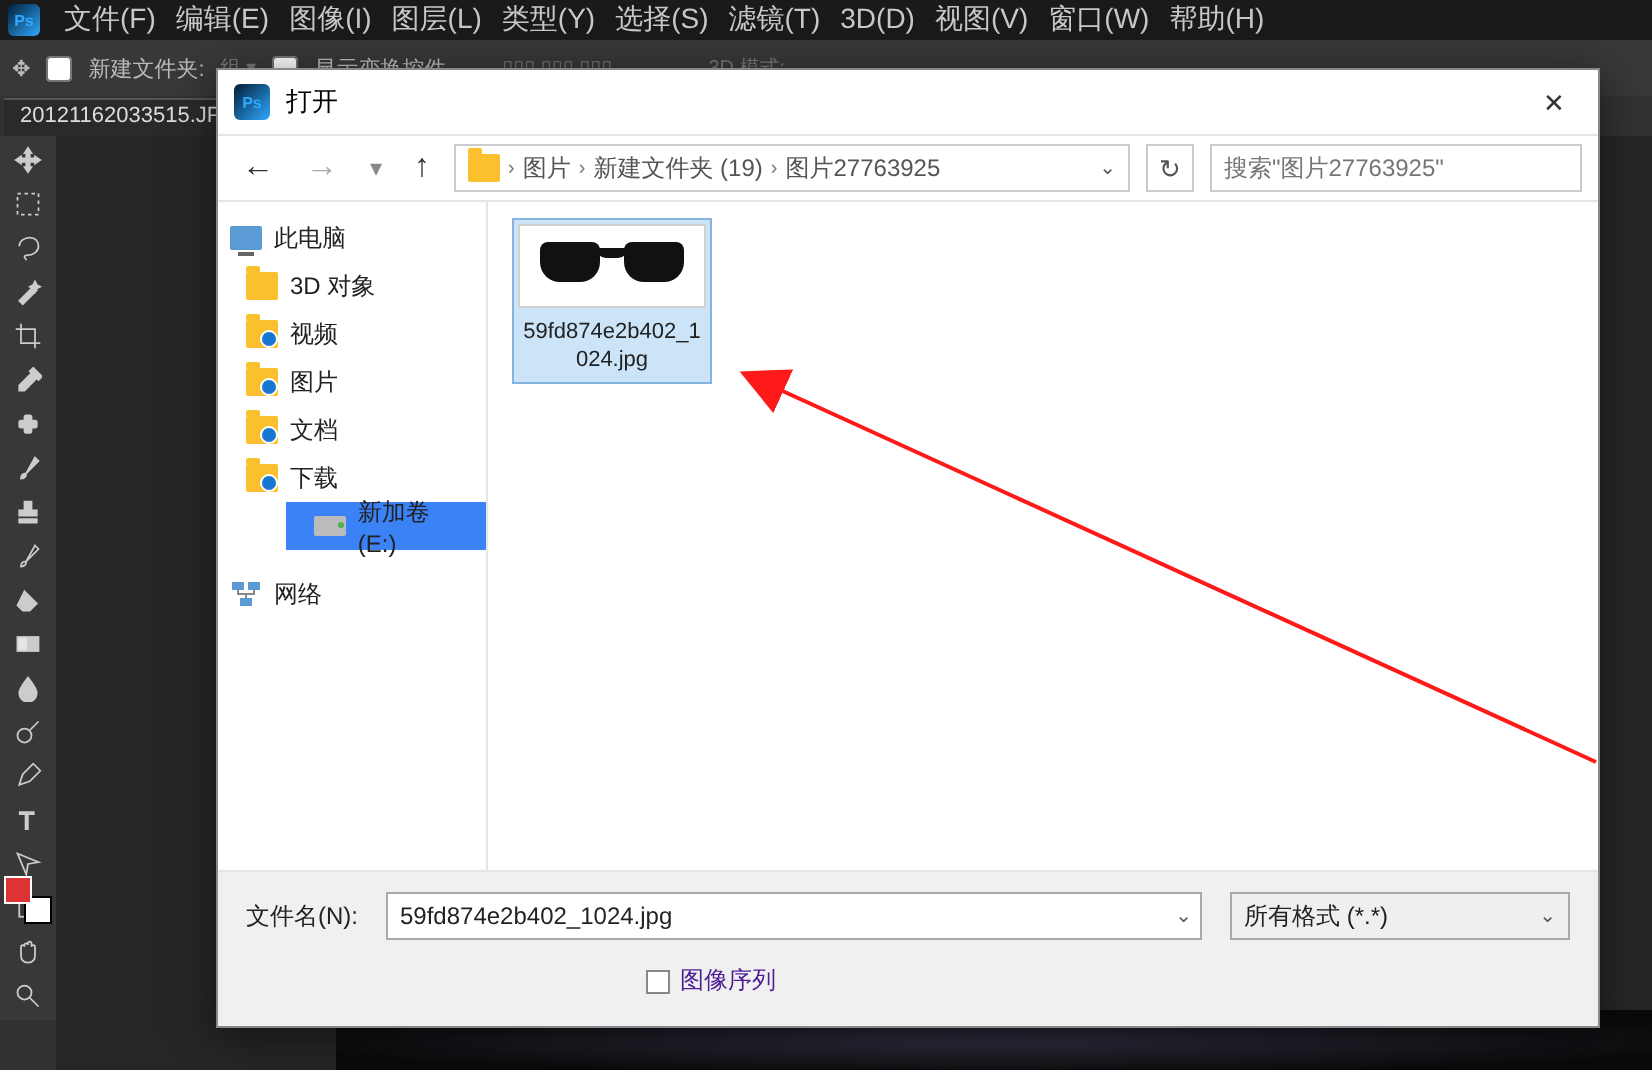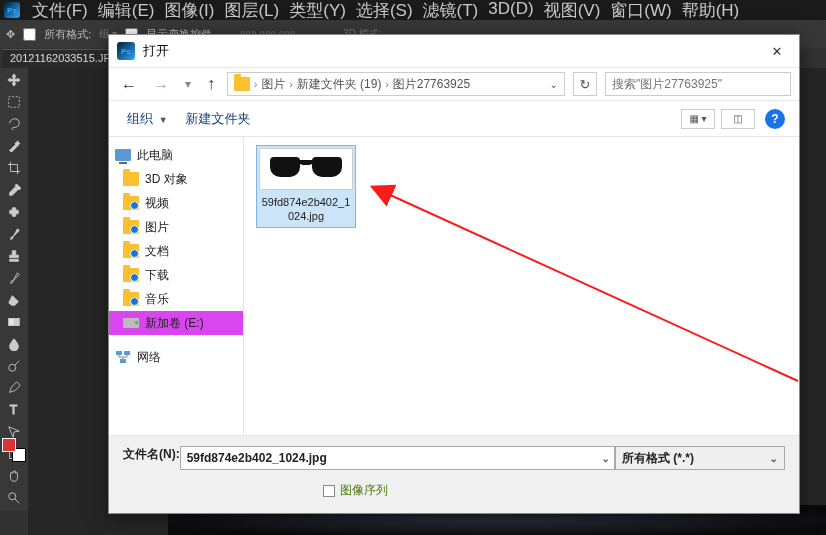--- a/index.html
+++ b/index.html
@@ -3,21 +3,21 @@
 <meta charset="utf-8">
 <style>
 * { margin: 0; padding: 0; box-sizing: border-box; font-family: "Microsoft YaHei", "Segoe UI", sans-serif; }
 body { width: 826px; height: 535px; background: #323232; overflow: hidden; position: relative; }
 
 
 .ps-bg { position: absolute; inset: 0; background: #323232; }
 .ps-titlebar { height: 20px; background: #1a1a1a; display: flex; align-items: center; padding: 0 4px; font-size: 11px; color: #ccc; gap: 12px; }
 .ps-logo { width: 16px; height: 16px; background: linear-gradient(135deg,#001e36,#31a8ff); border-radius: 3px; display: flex; align-items: center; justify-content: center; font-size: 8px; font-weight: bold; color: #31a8ff; }
 .ps-menu { display: flex; gap: 10px; }
-.ps-menu span { font-size: 17px; color: #c8c8c8; }
+.ps-menu span { font-size: 14px; color: #c8c8c8; }
 .ps-toolbar { height: 28px; background: #383838; display: flex; align-items: center; font-size: 11px; color: #bbb; gap: 8px; padding: 0 6px; }
 .ps-toolbar .muted { color: #777; font-size: 10px; }
 .ps-tab { display: inline-block; height: 20px; padding: 2px 8px; background: #2a2a2a; color: #ddd; font-size: 11px; border-top: 1px solid #555; margin-left: 2px; }
 .ps-tools { position: absolute; left: 0; top: 68px; width: 28px; background: #383838; display: flex; flex-direction: column; gap: 2px; padding: 2px; }
 .ps-tool { width: 24px; height: 20px; display: flex; align-items: center; justify-content: center; color: #ccc; font-size: 12px; }
 .ps-tool svg { width: 14px; height: 14px; fill: #ccc; stroke: #ccc; }
 .ps-swatch { position: absolute; left: 2px; top: 438px; width: 24px; height: 24px; }
 .ps-swatch .fg { position:absolute; width:14px; height:14px; background:#d33; border:1px solid #fff; }
 .ps-swatch .bg { position:absolute; right:0; bottom:0; width:14px; height:14px; background:#fff; border:1px solid #000; }
 .ps-canvas { position:absolute; left:28px; top:68px; right:0; bottom:0; background:#262626; }
@@ -44,21 +44,21 @@
 .dlg-toolbar { background:#fff; height: 36px; display:flex; align-items:center; padding:0 14px 0 18px; font-size:13px; color:#222; border-bottom:1px solid #e5e5e5;}
 .dlg-toolbar .btn { margin-right:18px; color:#13417b; }
 .dlg-toolbar .btn .dd { font-size:9px; margin-left:2px; color:#555;}
 .dlg-toolbar .spacer { flex:1; }
 .dlg-toolbar .view-ic { width:34px; height:20px; border:1px solid #ccc; margin-left:6px; display:flex; align-items:center; justify-content:center; font-size:10px; color:#555; background:#fff;}
 .dlg-toolbar .help { width:20px; height:20px; border-radius:50%; background:#1a73e8; color:#fff; display:flex; align-items:center; justify-content:center; font-size:12px; font-weight:bold; margin-left:10px;}
 
 .dlg-body { flex:1; display:flex; overflow:hidden; }
 .tree { width: 135px; border-right:1px solid #e5e5e5; background:#fff; font-size:12px; overflow-y:auto; padding:6px 0;}
 .tree-item { height:24px; display:flex; align-items:center; gap:6px; padding:0 6px 0 14px; color:#222; }
-.tree-item.selected { background:#d946ef; }
+.tree-item.selected { background:#3b82f6;margin-left:34px; }
 .tree-item.top { padding-left:6px; font-weight:normal;}
 .tree-item .ti { width:16px; height:14px; display:inline-flex; align-items:center; justify-content:center; }
 .ti.folder { background:#fbc02d; border-radius:1px; position:relative;}
 .ti.folder:before { content:""; position:absolute; top:-3px; left:0; width:7px; height:3px; background:#fbc02d; border-radius:1px 1px 0 0; }
 .ti.folder.blue-dot:after { content:""; position:absolute; right:0; bottom:0; width:7px; height:7px; background:#1976d2; border-radius:50%; border:1px solid #fff; }
 .ti.pc { background:#5a9bd5; border-radius:1px; height:12px; width:16px; position:relative;}
 .ti.pc:after { content:""; position:absolute; bottom:-3px; left:4px; width:8px; height:2px; background:#666;}
 .ti.drive { background:#bbb; border-radius:1px; height:10px; width:16px; position:relative;}
 .ti.drive:after { content:""; position:absolute; right:1px; top:3px; width:3px; height:3px; background:#4caf50; border-radius:50%; }
 .ti.net { width:16px; height:14px; }
@@ -69,21 +69,21 @@
 .thumb { width:100px; border:1px solid #85b3e0; background:#cce4f7; padding:2px; text-align:center; font-size:11px; color:#222;}
 .thumb .pic { width:94px; height:42px; background:#fff; display:flex; align-items:center; justify-content:center; border:1px solid #d0d0d0; }
 .thumb .glasses { width:72px; height:24px; position:relative; }
 .thumb .glasses .lens { position:absolute; width:30px; height:20px; background:#111; border-radius:4px 4px 10px 10px; }
 .thumb .glasses .lens.l { left:0; }
 .thumb .glasses .lens.r { right:0; }
 .thumb .glasses .bridge { position:absolute; top:3px; left:28px; width:16px; height:5px; background:#111; border-radius:0 0 6px 6px; }
 .thumb .cap { margin-top:4px; line-height:1.3; padding:1px 2px; word-break:break-all; }
 
 .dlg-foot { background:#f0f0f0; padding:10px 14px 14px; font-size:12px; color:#222; border-top:1px solid #e5e5e5;}
-.foot-row { display:flex; gap:0;font-weight:bold; }
+.foot-row { display:flex; align-items:center; gap:14px; }
 .foot-row label { white-space:nowrap; }
 .fn-input { flex:1; height:24px; border:1px solid #a9a9a9; background:#fff; font-size:12px; padding:0 6px; display:flex; align-items:center; position:relative;}
 .fn-input .dd { position:absolute; right:4px; font-size:10px; color:#555;}
 .filter { width:170px; height:24px; border:1px solid #a9a9a9; background:#efefef; font-size:12px; padding:0 6px; display:flex; align-items:center; position:relative;}
 .filter .dd { position:absolute; right:6px; font-size:10px; color:#555;}
 .foot-row2 { display:flex; align-items:center; gap:10px; margin-top:12px; justify-content:flex-end;}
 .foot-row2 .seq { margin-right:auto; margin-left: 200px; display:flex; align-items:center; gap:5px;}
 .foot-row2 .seq .cb { width:12px; height:12px; border:1px solid #888; background:#fff;}
 .dlg-btn { width:82px; height:24px; border:1px solid #a9a9a9; background:#e6e6e6; font-size:12px; display:flex; align-items:center; justify-content:center;}
 .dlg-btn.primary { border:2px solid #1a73e8; background:#e6e6e6; }
@@ -108,21 +108,21 @@
       <span>滤镜(T)</span>
       <span>3D(D)</span>
       <span>视图(V)</span>
       <span>窗口(W)</span>
       <span>帮助(H)</span>
     </div>
   </div>
   <div class="ps-toolbar">
     <span>✥</span>
     <input type="checkbox" style="accent-color: rgb(85, 85, 85);">
-    <span>所有格式:</span>
+    <span>新建文件夹:</span>
     <span class="muted">组 ▾</span>
     <input type="checkbox" style="accent-color: rgb(85, 85, 85);">
     <span>显示变换控件</span>
     <span class="muted" style="margin-left:20px">▯▯▯ ▯▯▯ ▯▯▯</span>
     <span class="muted" style="margin-left:40px">3D 模式:</span>
   </div>
   <div class="ps-tab">20121162033515.JPG @</div>
 
   <div class="ps-tools">
     <div class="ps-tool">
@@ -259,28 +259,20 @@
       <span class="sep">›</span>
       <span>新建文件夹 (19)</span>
       <span class="sep">›</span>
       <span>图片27763925</span>
       <span class="dd">⌄</span>
     </div>
     <span class="refresh">↻</span>
     <input class="search" placeholder="搜索&quot;图片27763925&quot;" style="">
   </div>
 
-  <div class="dlg-toolbar">
-    <span class="btn"><span>组织</span> <span class="dd">▼</span></span>
-    <span class="btn">新建文件夹</span>
-    <span class="spacer"></span>
-    <span class="view-ic">▦ ▾</span>
-    <span class="view-ic">◫</span>
-    <span class="help">?</span>
-  </div>
 
   <div class="dlg-body">
     <div class="tree">
       <div class="tree-item top">
           <span class="ti pc"></span>
           <span>此电脑</span>
         </div>
       <div class="tree-item">
           <span class="ti folder"></span>
           <span>3D 对象</span>
@@ -293,24 +285,20 @@
           <span class="ti folder blue-dot"></span>
           <span>图片</span>
         </div>
       <div class="tree-item">
           <span class="ti folder blue-dot"></span>
           <span>文档</span>
         </div>
       <div class="tree-item">
           <span class="ti folder blue-dot"></span>
           <span>下载</span>
-        </div>
-      <div class="tree-item">
-          <span class="ti folder blue-dot"></span>
-          <span>音乐</span>
         </div>
       <div class="tree-item selected">
           <span class="ti drive"></span>
           <span>新加卷 (E:)</span>
         </div>
       <div class="sep"></div>
       <div class="tree-item top">
           <span class="ti net">
             <svg viewBox="0 0 16 14">
               <rect x="1" y="1" width="6" height="4" fill="#5a9bd5"></rect>
@@ -345,21 +333,21 @@
           <span class="dd">⌄</span>
       </div>
       <div class="filter">
         <span>所有格式 (*.*)</span>
           <span class="dd">⌄</span>
       </div>
     </div>
     <div class="foot-row2">
       <div class="seq">
         <span class="cb"></span>
-        <span style="color:#4d7c0f">图像序列</span>
+        <span style="color:#4c1d95">图像序列</span>
       </div>
     </div>
   </div>
 </div>
 
 <div class="arrow-annot">
   <svg viewBox="0 0 420 200">
     <defs>
       <marker id="ah" markerWidth="12" markerHeight="12" refX="2" refY="6" orient="auto">
         <path d="M0 0 L12 6 L0 12 z" fill="#ff1a1a"></path>

